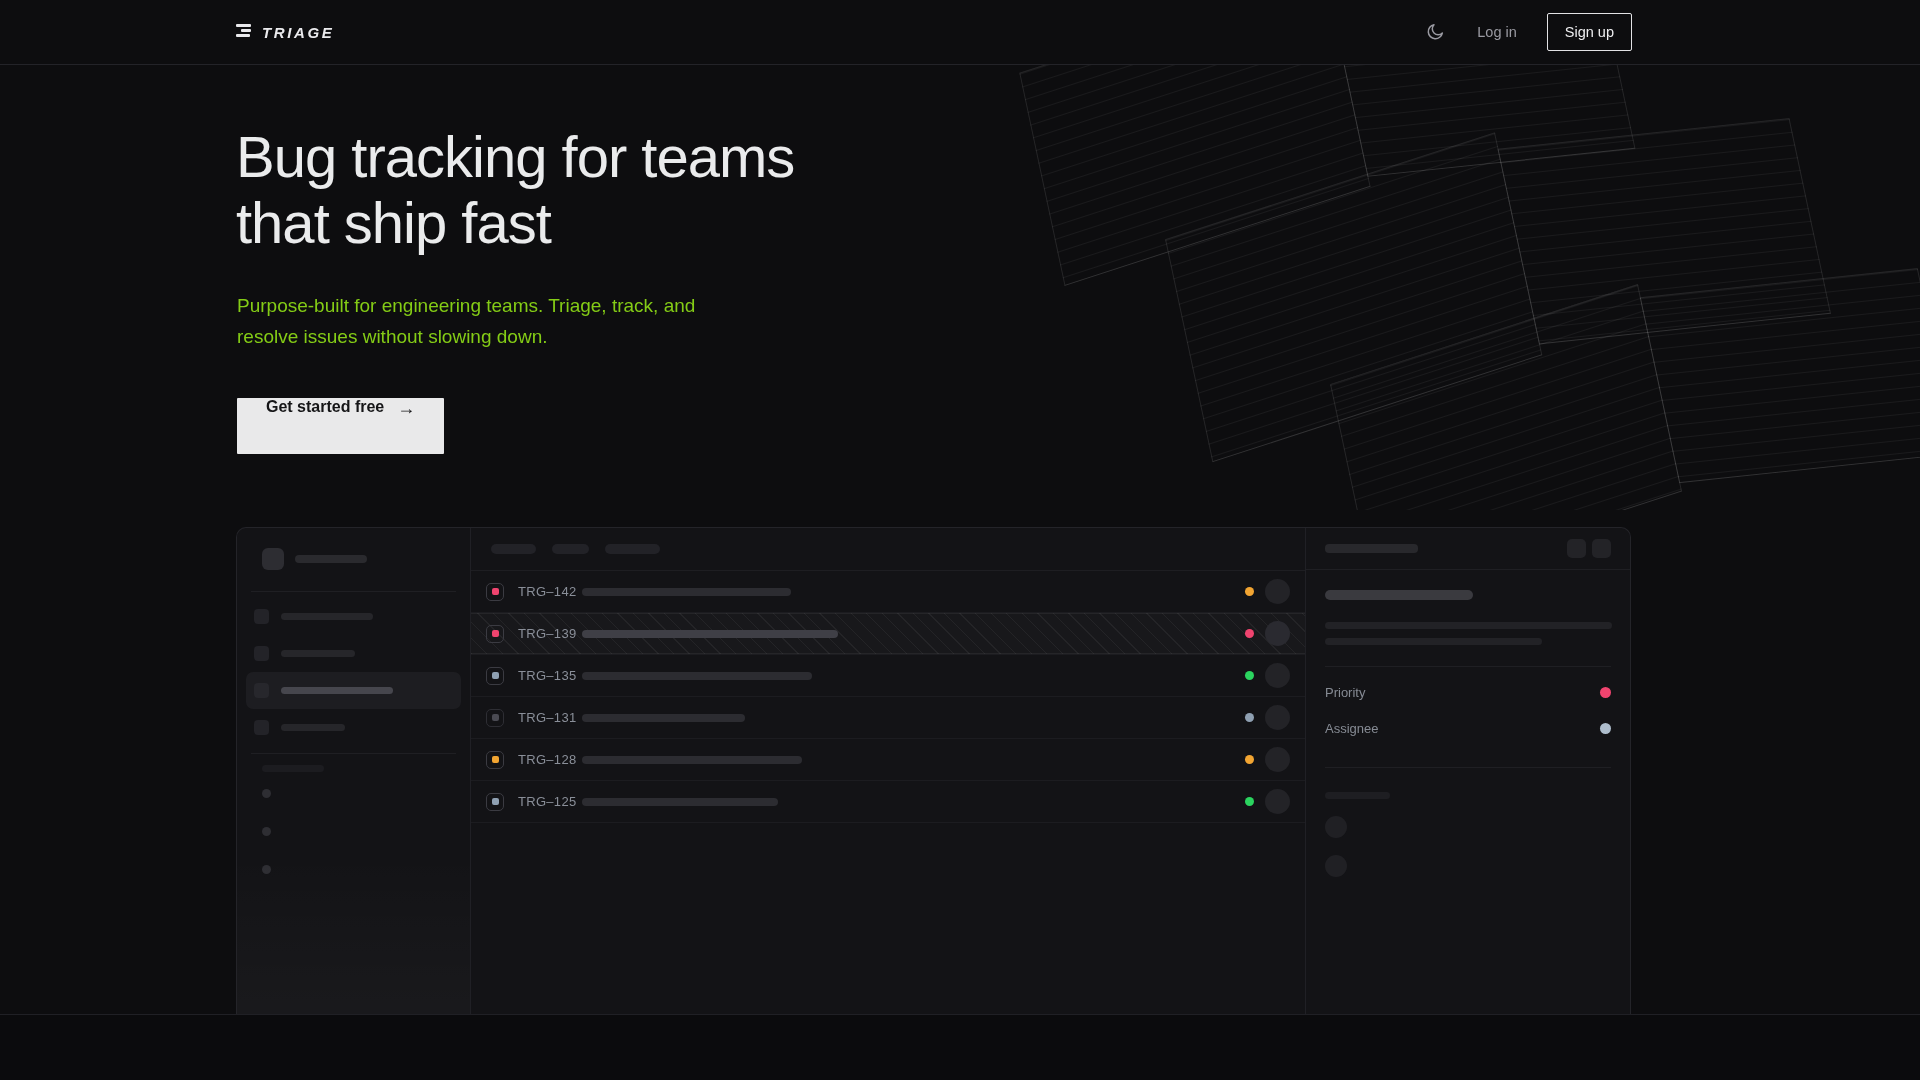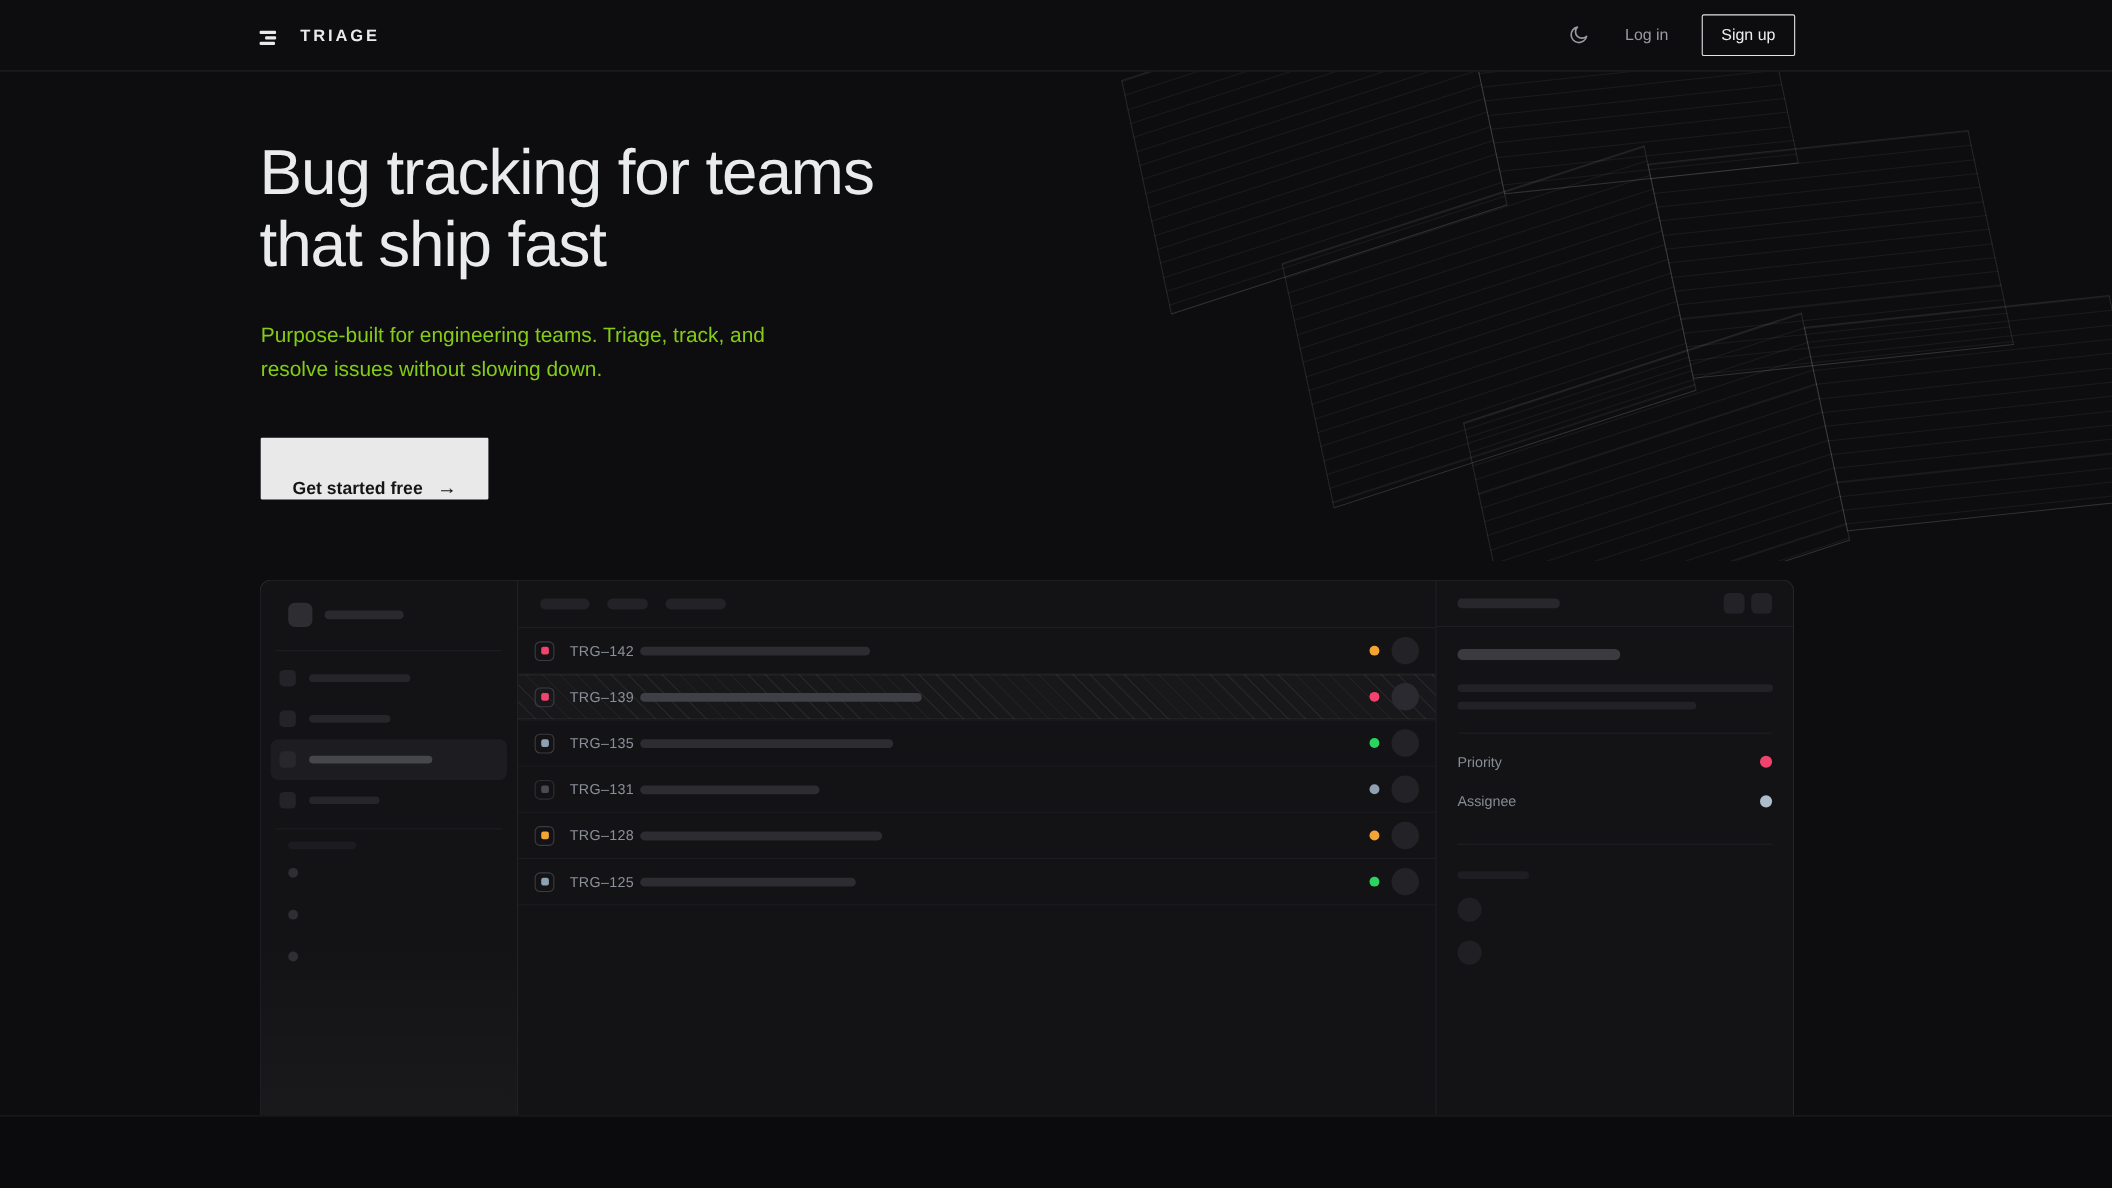--- a/index.html
+++ b/index.html
@@ -2,21 +2,21 @@
 <html><head>
 <meta charset="utf-8">
 <style>
   * { margin:0; padding:0; box-sizing:border-box; }
   html,body { width:1920px; height:1080px; overflow:hidden; }
   body { background:#0d0d0f; font-family:"Liberation Sans","DejaVu Sans",sans-serif; color:#eaebec; position:relative; }
 
   
   .topnav { position:absolute; top:0; left:0; width:1920px; height:65px; border-bottom:1px solid #232328; background:#0d0d0f; z-index:30; }
   .nav-inner { position:absolute; top:0; left:236px; width:1396px; height:64px; display:flex; align-items:center; justify-content:space-between; }
-  .brand { display:flex; align-items:flex-end; gap:22px; }
+  .brand { display:flex; align-items:flex-start; gap:11px;font-style:italic; }
   .logo-icon { width:15px; height:13px; display:flex; flex-direction:column; justify-content:space-between; }
   .logo-icon i { display:block; height:3px; border-radius:1px; background:#e9e9ec; }
   .logo-icon i:nth-child(1){ width:15px; }
   .logo-icon i:nth-child(2){ width:10px; align-self:flex-end; }
   .logo-icon i:nth-child(3){ width:14px; }
   .brand-name { font-size:15px; font-weight:700; letter-spacing:2.6px; color:#ebebee; }
   .nav-right { display:flex; align-items:center; gap:30px; }
   .theme-toggle { background:none; border:none; cursor:pointer; display:flex; align-items:center; padding:2px; }
   .login-link { font-size:14.5px; color:#9a9aa2; cursor:pointer; text-decoration:none; }
   .signup-btn { background:transparent; border:1px solid #e2e2e5; color:#eeeef0; font-family:inherit; font-size:14.5px; font-weight:500; padding:10px 17px; border-radius:2px; cursor:pointer; }
@@ -35,21 +35,21 @@
   .wire2 .pg.l { width:345px; height:228px; }
   .wire2 .pg.r { width:292px; height:200px; }
   .wire3 { left:1342px; top:238px; transform:rotate(-12deg); }
   .wire3 .pg.l { width:322px; height:212px; }
   .wire3 .pg.r { width:278px; height:190px; }
 
   
   .hero-title { position:absolute; left:236px; top:124px; width:660px; font-size:58px; line-height:66px; font-weight:500; letter-spacing:-1px; color:#eaebec; z-index:5; }
   .hero-sub { position:absolute; left:237px; top:290px; width:470px; font-size:19px; line-height:31px; color:#84cc16; z-index:5; }
   .cta-btn { position:absolute; left:237px; top:398px; height:56px; padding:0 29px; background:#e9e9ea; border:none; border-radius:1px;
-    display:inline-flex; align-items:flex-end; gap:13px; font-family:inherit; font-size:16px; font-weight:700; color:#151517; cursor:pointer; z-index:5; }
+    display:inline-flex; align-items:flex-start; gap:13px; font-family:inherit; font-size:16px; font-weight:700; color:#151517; cursor:pointer; z-index:5; }
   .cta-btn .arrow { font-size:18px; font-weight:400; }
 
   
   .mockup { position:absolute; left:236px; top:527px; width:1395px; height:487px; background:#131316; border:1px solid #242429; border-bottom:none;
     border-radius:10px 10px 0 0; display:flex; overflow:hidden; z-index:5; }
 
   
   .mk-side { width:234px; border-right:1px solid #202025; position:relative; flex-shrink:0; }
   .mk-side::after { content:""; position:absolute; left:0; right:0; bottom:0; height:160px;
     background:linear-gradient(to bottom, rgba(255,255,255,0), rgba(255,255,255,0.027)); }

